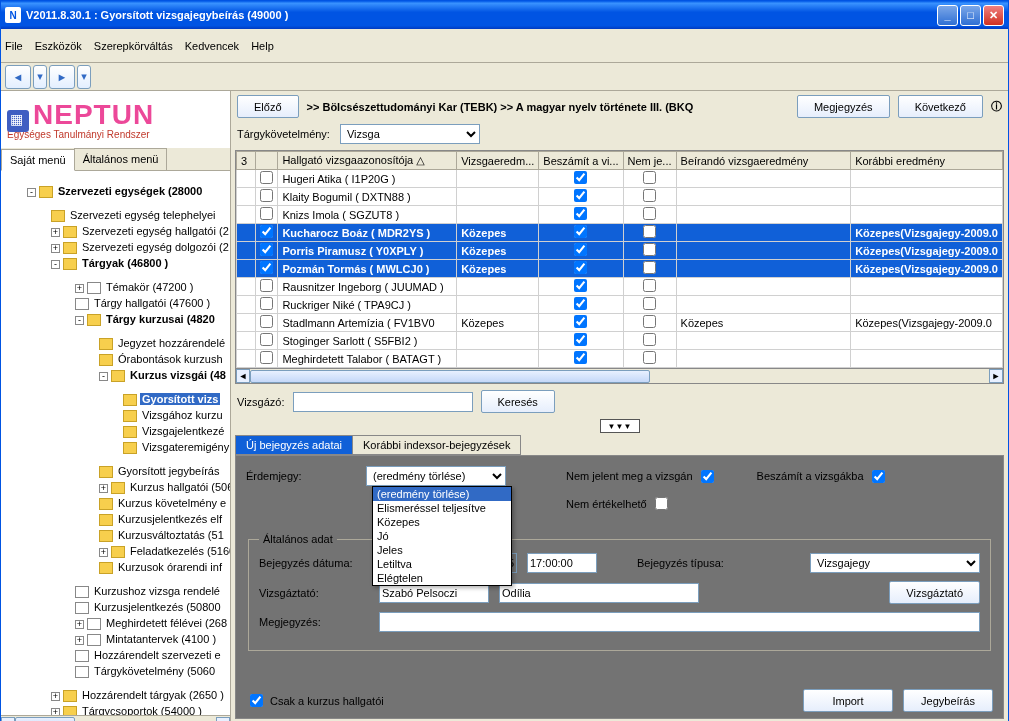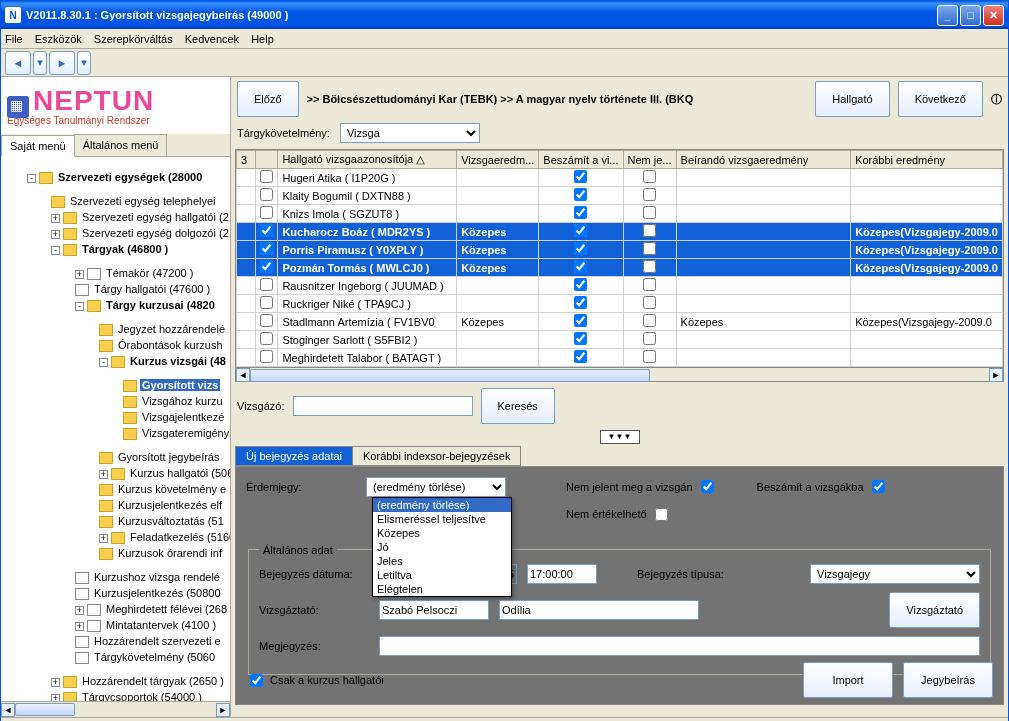--- a/index.html
+++ b/index.html
@@ -4,21 +4,21 @@
 <style>
   * { box-sizing: border-box; font-family: Tahoma, sans-serif; font-size: 11px; }
   body { margin: 0; background: #ece9d8; overflow: hidden; }
   .window { width: 1009px; height: 721px; border: 1px solid #0054e3; background: #ece9d8; position: relative; }
   .titlebar { height: 28px; background: linear-gradient(#0058e6,#3a93ff 8%,#0054e3 40%,#0054e3 88%,#003ac0); color: #fff; display: flex; align-items: center; padding: 0 4px; font-weight: bold; }
   .titlebar .icon { width:16px; height:16px; background:#fff; color:#0054e3; font-weight:bold; font-size:10px; display:flex; align-items:center; justify-content:center; margin-right:5px; border-radius:2px;}
   .titlebar .title { flex:1; }
   .winbtns { display:flex; gap:2px; }
   .winbtn { width:21px; height:21px; border:1px solid #fff; border-radius:3px; background:linear-gradient(#7ba7e8,#2f6fd4); color:#fff; display:flex; align-items:center; justify-content:center; font-weight:bold; cursor:pointer; }
   .winbtn.close { background:linear-gradient(#f08080,#d03020); }
-  .menubar { height:20px; background:#ece9d8; display:flex; align-items:center; padding:0 4px; gap:12px; border-bottom:1px solid #aca899;}
+  .menubar { height:34px; background:#ece9d8; display:flex; align-items:center; padding:0 4px; gap:12px; border-bottom:1px solid #aca899;}
   .menubar span { cursor:default; }
   .navbar { height:28px; display:flex; align-items:center; padding:2px 4px; border-bottom:1px solid #aca899; gap:2px; }
   .navbtn { width:26px; height:24px; border:1px solid #7b9ebd; border-radius:3px; background:linear-gradient(#fff,#e3efff); display:flex; align-items:center; justify-content:center; cursor:pointer; color:#316ac5;}
   .body { display:flex; height:640px; }
   .leftpanel { width:230px; border-right:1px solid #aca899; display:flex; flex-direction:column; background:#fff;}
   .logo { padding:8px 6px; }
   .logo .n { color:#ec4899; font-size:28px; font-weight:bold; letter-spacing:1px; }
   .logo .sq { display:inline-block; width:22px; height:22px; background:#3f5ec2; border-radius:3px; margin-right:4px; vertical-align:middle; position:relative;}
   .logo .sq::after{content:"▦"; color:#fff; position:absolute; left:3px; top:1px; font-size:14px;}
   .logo .sub { color:#c0392b; font-size:10px; margin-top:-3px; }
@@ -32,21 +32,21 @@
   .tree .lbl { padding:0 2px; cursor:pointer; }
   .tree .lbl.bold { font-weight:bold; }
   .tree .lbl.sel { background:#316ac5; color:#fff; }
   .tree .ico { display:inline-block; width:14px; height:12px; background:#f7cf4d; border:1px solid #c9a227; margin-right:3px; vertical-align:middle;}
   .tree .ico.pg { background:#fff; border:1px solid #888;}
   .tree-scroll-h { height:16px; background:#ece9d8; border-top:1px solid #aca899; position:relative;}
   .tree-scroll-h .thumb { position:absolute; left:14px; top:1px; width:60px; height:13px; background:linear-gradient(#e8f0ff,#c5d8f8); border:1px solid #7b9ebd; border-radius:2px;}
   .tree-scroll-h .ar { position:absolute; width:14px; height:14px; top:1px; background:#e8f0ff; border:1px solid #7b9ebd; font-size:9px; text-align:center; line-height:12px;}
   .rightpanel { flex:1; display:flex; flex-direction:column; background:#ece9d8; overflow:hidden;}
   .toprow { padding:4px 6px; display:flex; align-items:center; gap:8px; }
-  .btn { border:1px solid #7b9ebd; background:linear-gradient(#fff,#e6eefc); padding:2px 16px; height:36px; cursor:pointer; border-radius:2px;}
+  .btn { border:1px solid #7b9ebd; background:linear-gradient(#fff,#e6eefc); padding:2px 16px; height:23px; cursor:pointer; border-radius:2px;}
   .bc { font-weight:bold; }
   .reqrow { padding:2px 6px 6px; display:flex; align-items:center; gap:10px;}
   select, input[type=text] { border:1px solid #7b9ebd; height:20px; background:#fff; padding:0 2px;}
   .grid { border:1px solid #888; background:#fff; margin:0 4px; }
   .grid table { border-collapse:collapse; width:100%; }
   .grid th { background:#ece9d8; border:1px solid #aca899; padding:2px 4px; font-weight:normal; text-align:left; position:relative; cursor:pointer; white-space:nowrap; overflow:hidden;}
   .grid td { border:1px solid #d0d0d0; padding:1px 4px; height:16px; white-space:nowrap; overflow:hidden;}
   .grid tr.sel td { background:#1060d8; color:#fff; font-weight:bold; }
   .grid .cb { text-align:center; }
   .grid input[type=checkbox]{ margin:0; }
@@ -160,21 +160,21 @@
         <div class="thumb"></div>
         <div class="ar" style="right:0">►</div>
       </div>
     </div>
 
     <div class="rightpanel">
       <div class="toprow">
         <button class="btn">Előző</button>
         <span class="bc">&gt;&gt;  Bölcsészettudományi Kar (TEBK) &gt;&gt; A magyar nyelv története III.  (BKQ</span>
         <span style="flex:1"></span>
-        <button class="btn">Hallgató</button>
+        <button class="btn">Megjegyzés</button>
         <button class="btn">Következő</button>
         <span style="font-weight:bold;">ⓘ</span>
       </div>
       <div class="reqrow">
         <span>Tárgykövetelmény:</span>
         <select style="width:140px;"><option>Vizsga</option></select>
       </div>
 
       <div class="grid">
         <table>

